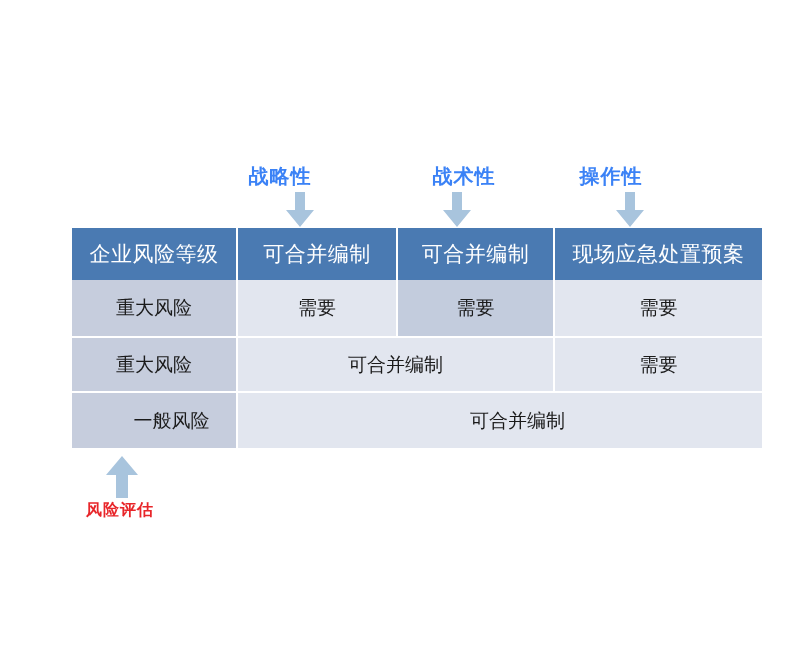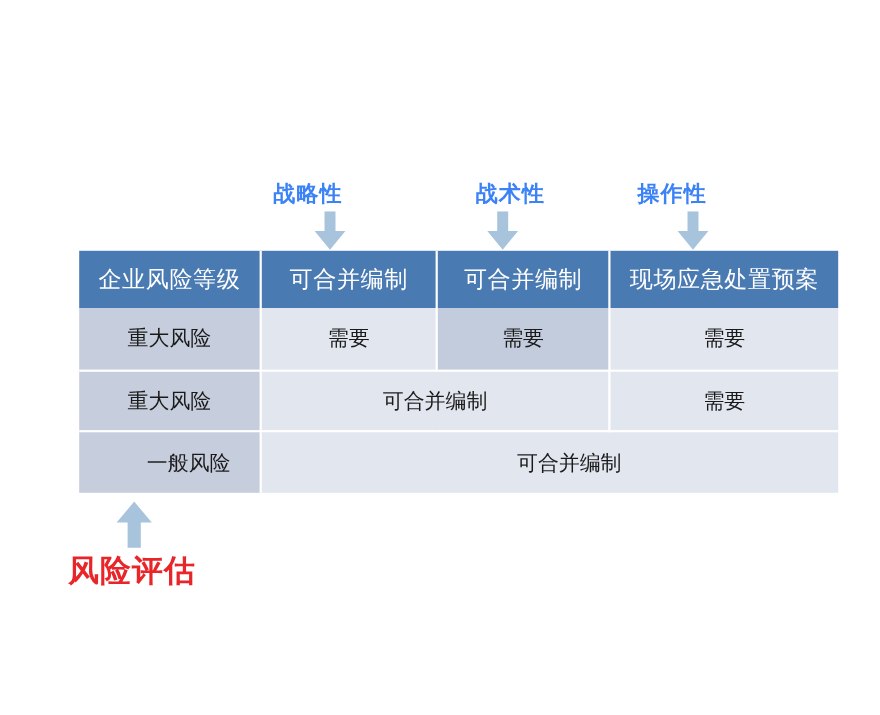--- a/index.html
+++ b/index.html
@@ -90,21 +90,21 @@
     background: #c3ccdd;
   }
   .r1 { height: 57px; }
   .r2 { height: 55px; }
   .r3 { height: 56px; }
 
   
   #risk-caption {
     position: absolute;
     font-family: "Liberation Serif", "DejaVu Serif", serif;
-    font-size: 28px;
+    font-size: 16px;
     font-weight: 700;
     color: #e8262a;
     letter-spacing: 1px;
     white-space: nowrap;
     transform: translateX(-50%);
   }
 </style>
 </head>
 <body>
 

